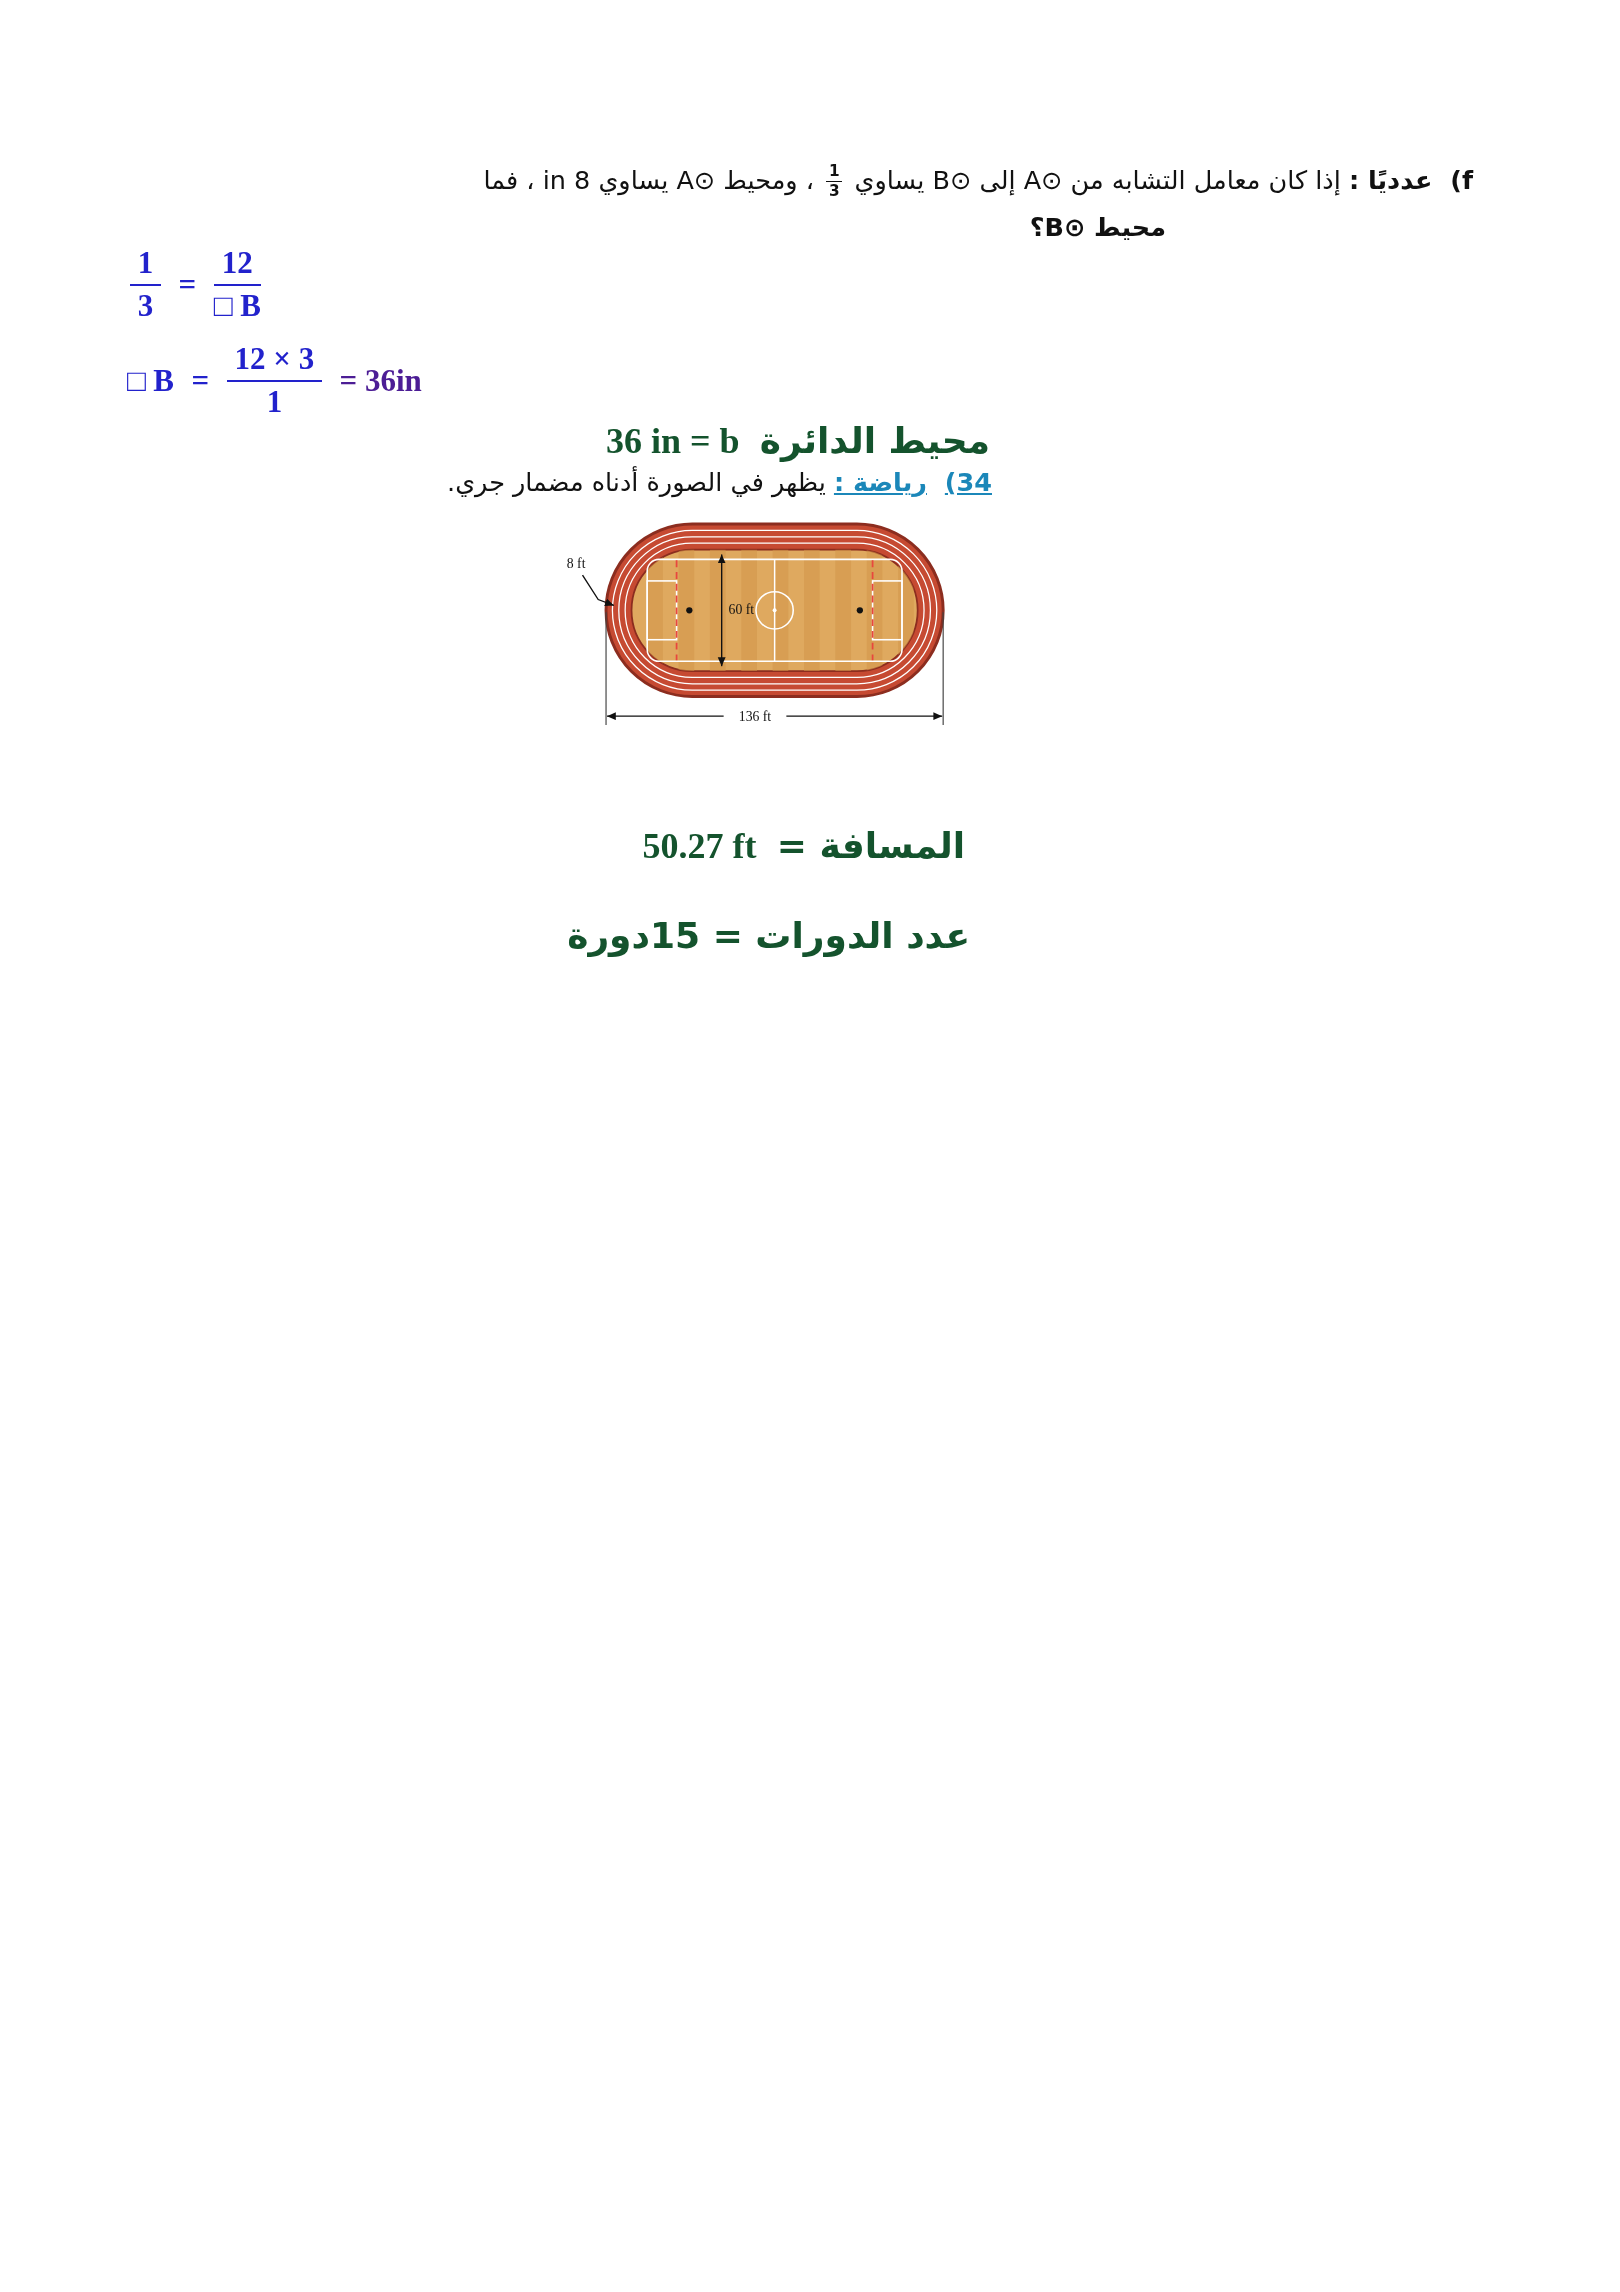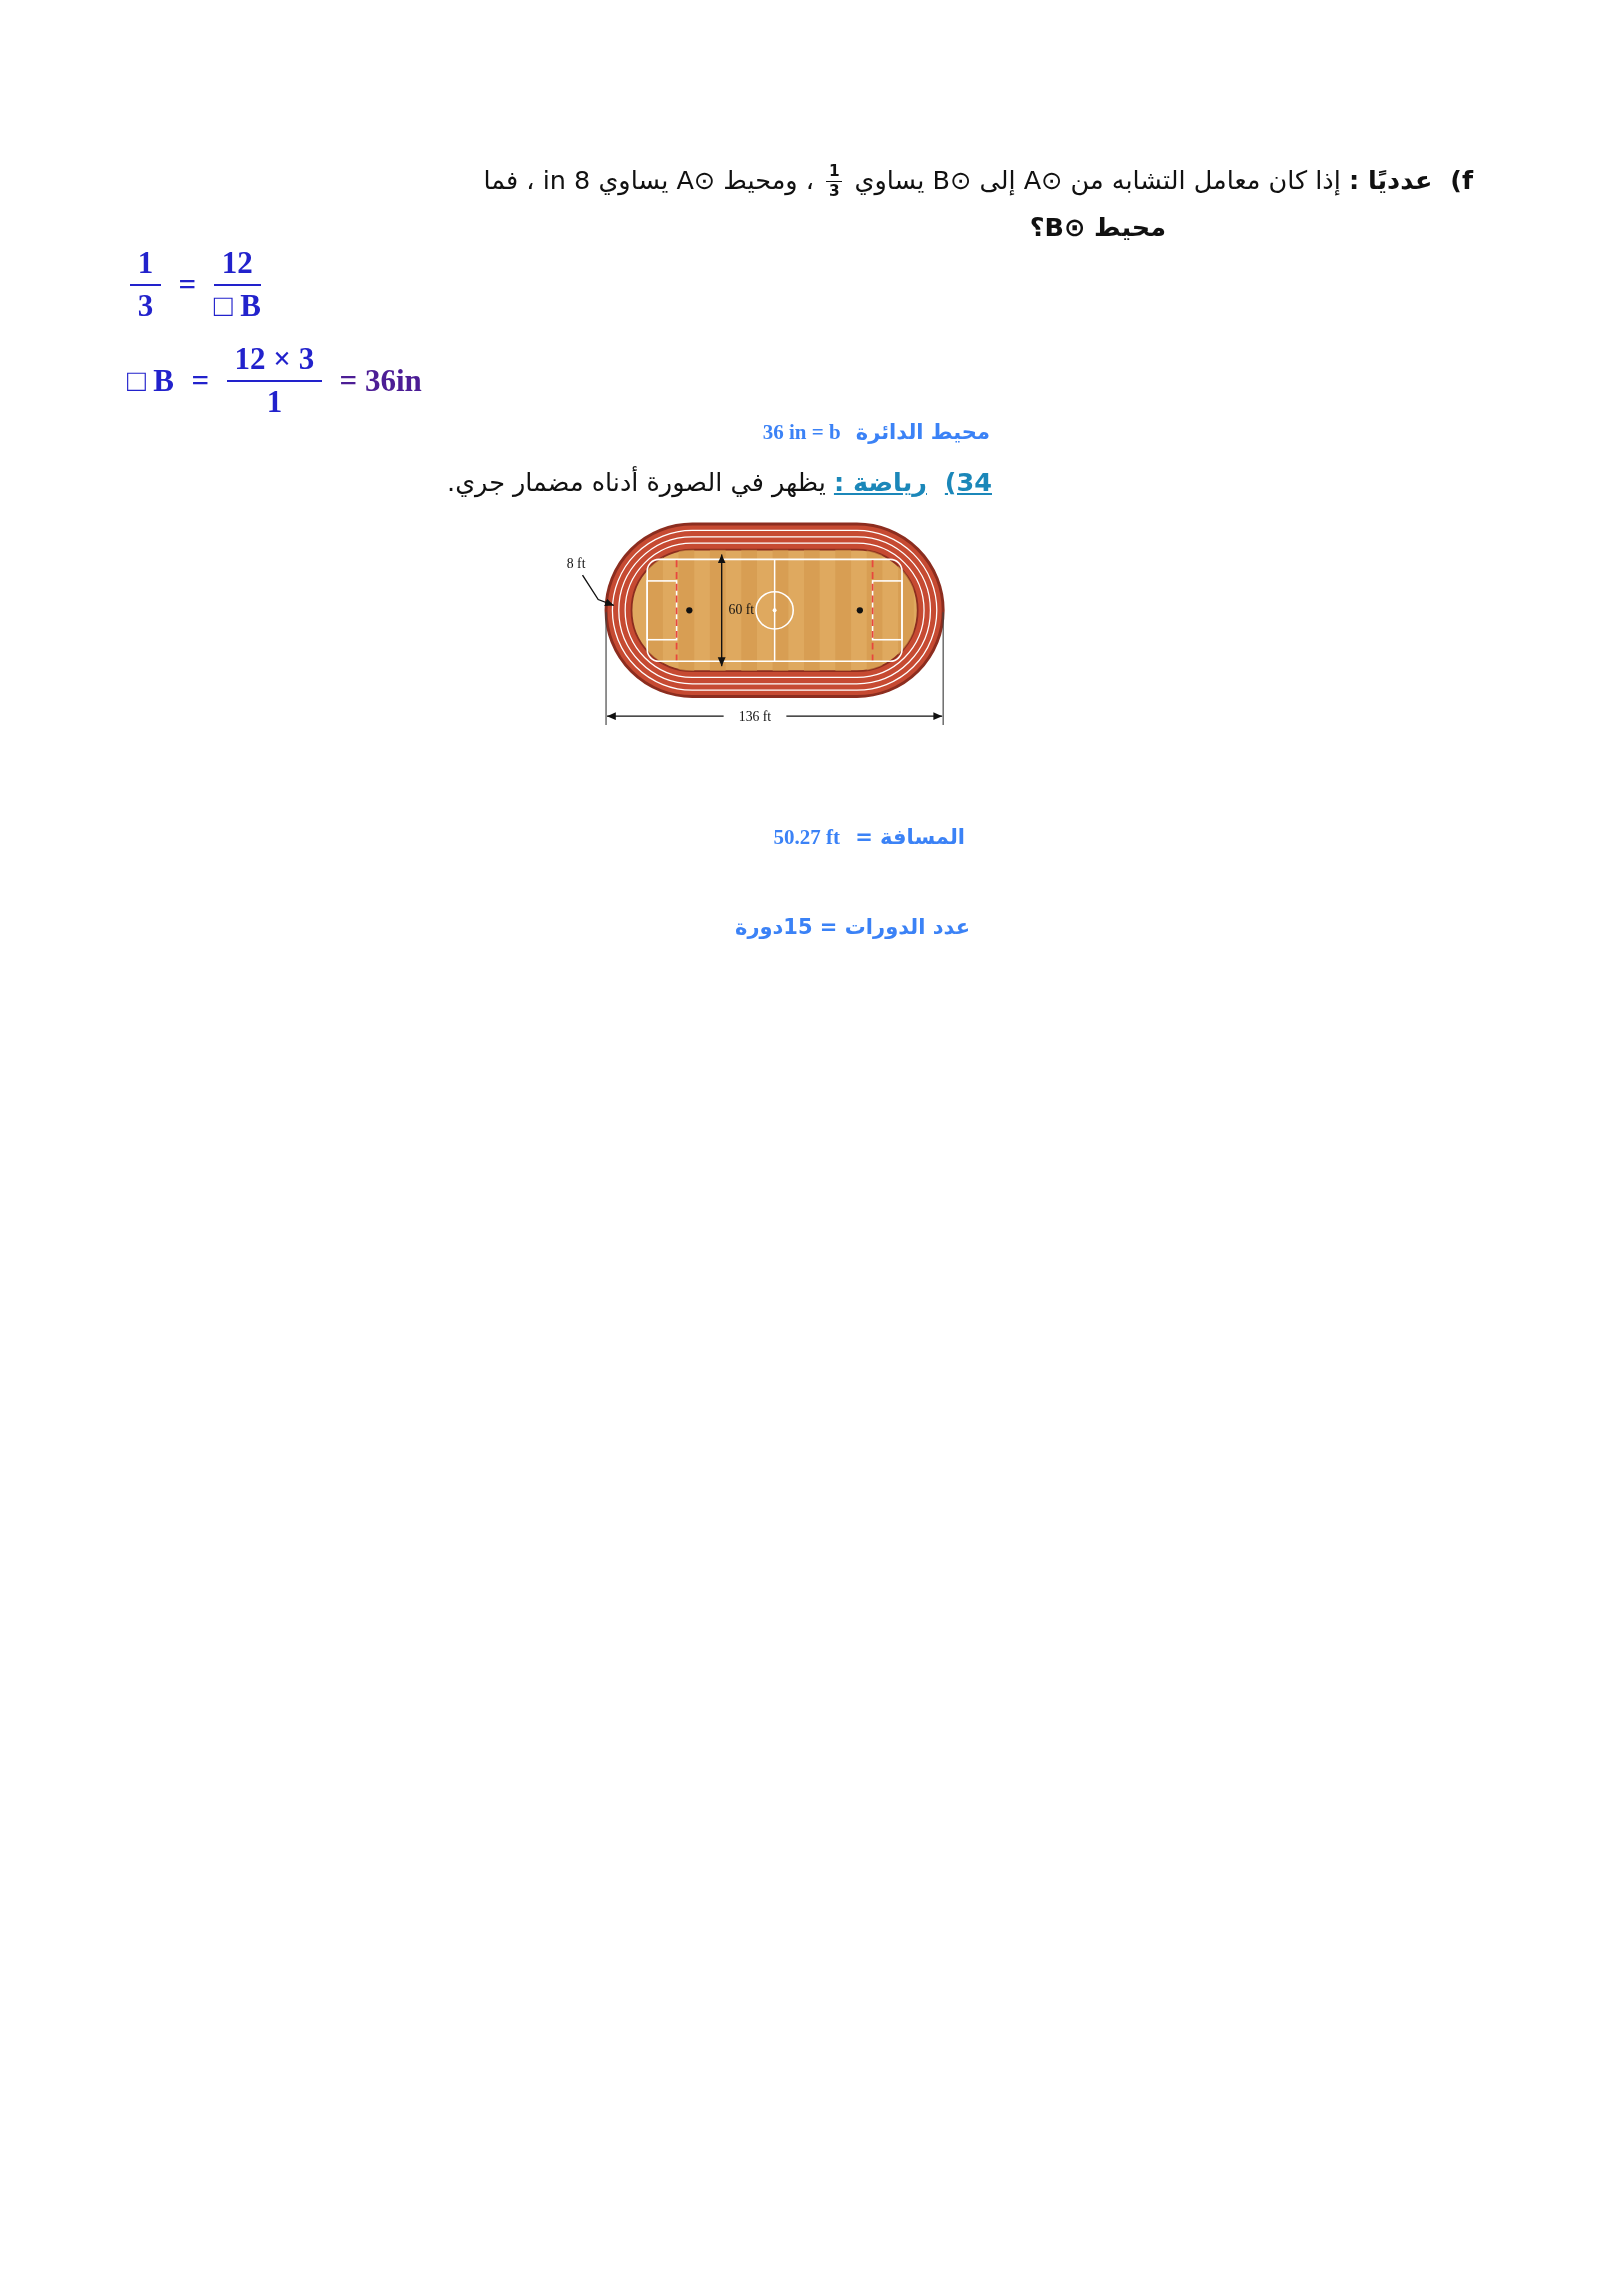--- a/index.html
+++ b/index.html
@@ -35,21 +35,21 @@
 
   
   .frac-sm {
     display:inline-block; direction:ltr; unicode-bidi:embed;
     text-align:center; vertical-align:-0.45em;
     font-size:0.60em; line-height:1.1; margin:0 3.9px; font-weight:bold;
   }
   .frac-sm .num { display:block; border-bottom:1.6px solid #111; padding:0 2.9px 1px; }
   .frac-sm .den { display:block; padding-top:1px; }
 
-  .ans { font-weight:bold; color:#3b82f6; font-size:21px; }
+  .ans { font-weight:bold; color:#14532d; font-size:36px; }
   .ans .val { direction:ltr; unicode-bidi:embed; display:inline-block;
               font-family:"Liberation Serif","DejaVu Serif","DejaVu Sans",serif; margin-right:7.8px; }
 
   .fig-wrap { position:absolute; left:559px; top:519px; width:392px; height:214px; }
   svg text { font-family:"Liberation Serif","DejaVu Serif",serif; font-size:14px; fill:#111; }
 </style>
 </head>
 <body>
 
 <div class="page">

